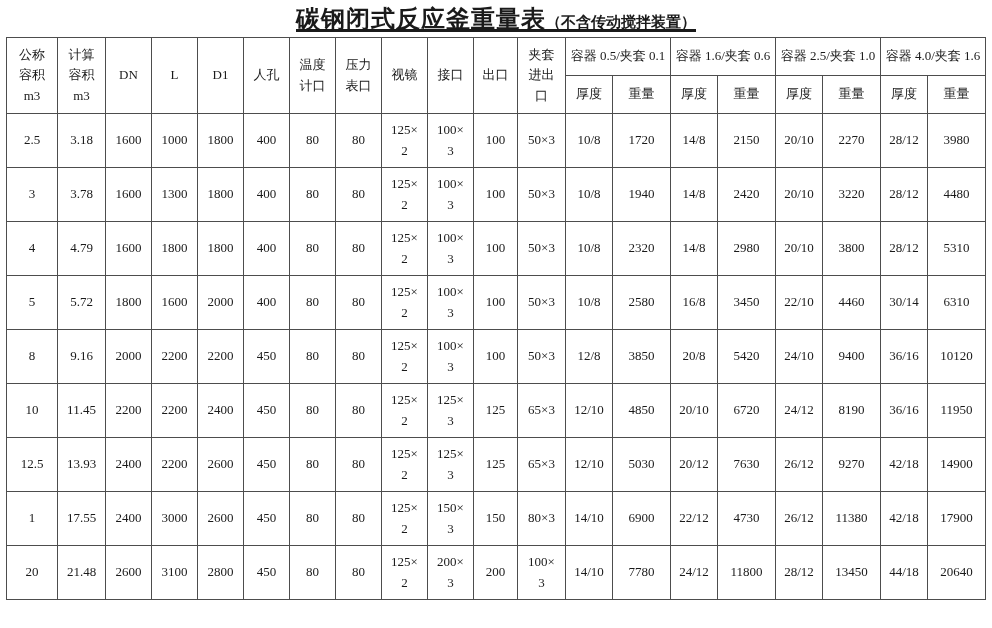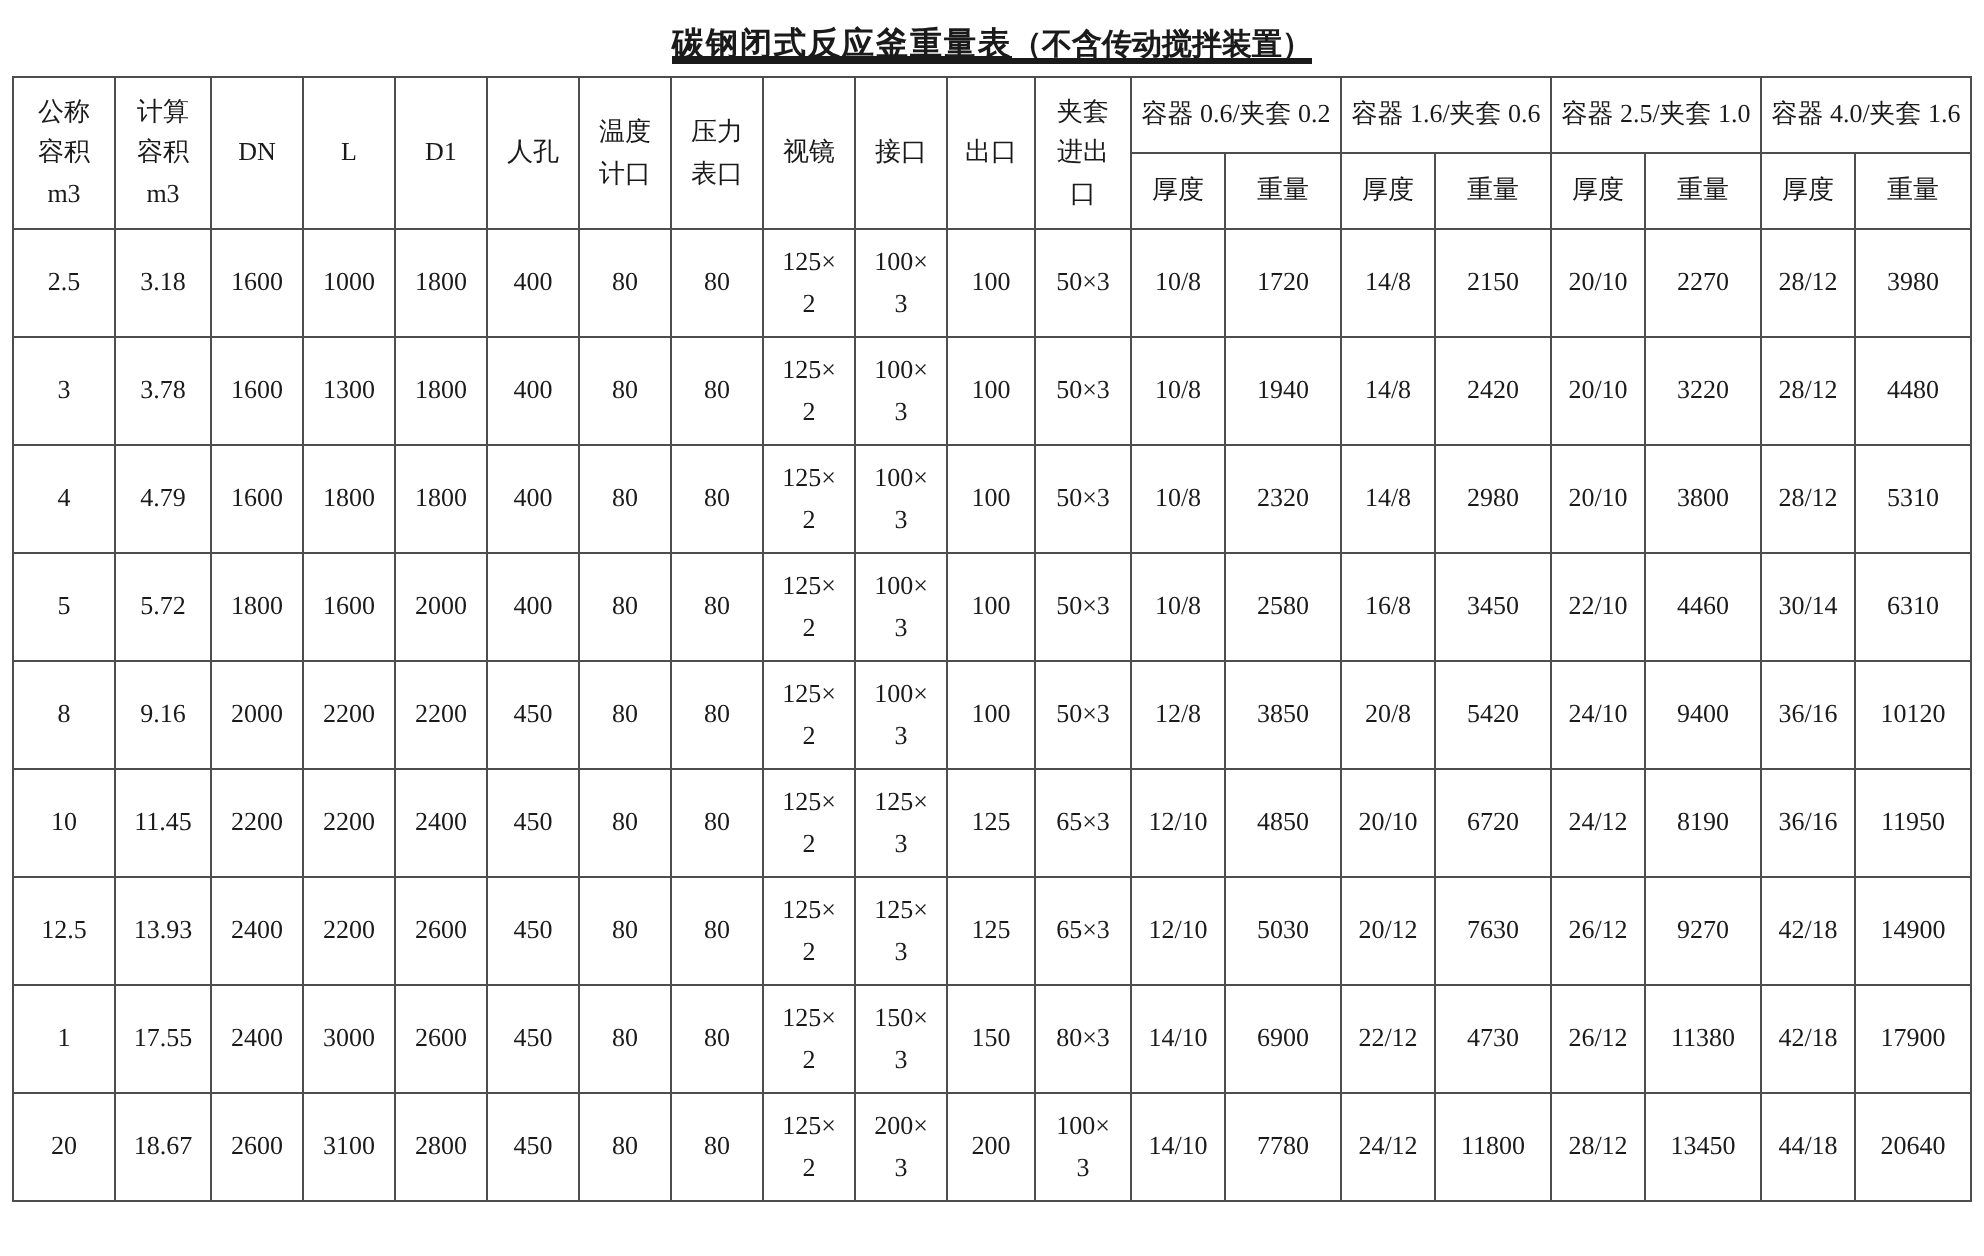--- a/index.html
+++ b/index.html
@@ -20,23 +20,22 @@
   }
   .title {
     margin: 3px 0 1px 0;
     text-align: center;
     font-weight: bold;
     text-decoration: underline;
     line-height: 26px;
     white-space: nowrap;
   }
   .title-main {
-    font-size: 16px;
+    font-size: 24px;
     letter-spacing: 1px;
-    text-decoration: underline;
   }
   .title-sub {
     font-size: 15px;
     text-align: right;
   }
   table.spec-table {
     border-collapse: collapse;
     table-layout: fixed;
     width: 980px;
     margin: 2px auto 12px auto;
@@ -100,21 +99,21 @@
           <th rowspan="2">温度
 计口</th>
           <th rowspan="2">压力
 表口</th>
           <th rowspan="2">视镜</th>
           <th rowspan="2">接口</th>
           <th rowspan="2">出口</th>
           <th rowspan="2">夹套
 进出
 口</th>
-          <th colspan="2">容器 0.6/夹套 0.2</th>
+          <th colspan="2">容器 0.5/夹套 0.1</th>
           <th colspan="2">容器 1.6/夹套 0.6</th>
           <th colspan="2">容器 2.5/夹套 1.0</th>
           <th colspan="2">容器 4.0/夹套 1.6</th>
         </tr>
         <tr class="sub-row">
           <th>厚度</th>
           <th>重量</th>
           <th>厚度</th>
           <th>重量</th>
           <th>厚度</th>
@@ -311,21 +310,21 @@
           <td>6900</td>
           <td>22/12</td>
           <td>4730</td>
           <td>26/12</td>
           <td>11380</td>
           <td>42/18</td>
           <td>17900</td>
         </tr>
         <tr>
           <td>20</td>
-          <td>18.67</td>
+          <td>21.48</td>
           <td>2600</td>
           <td>3100</td>
           <td>2800</td>
           <td>450</td>
           <td>80</td>
           <td>80</td>
           <td>125×
 2</td>
           <td>200×
 3</td>

